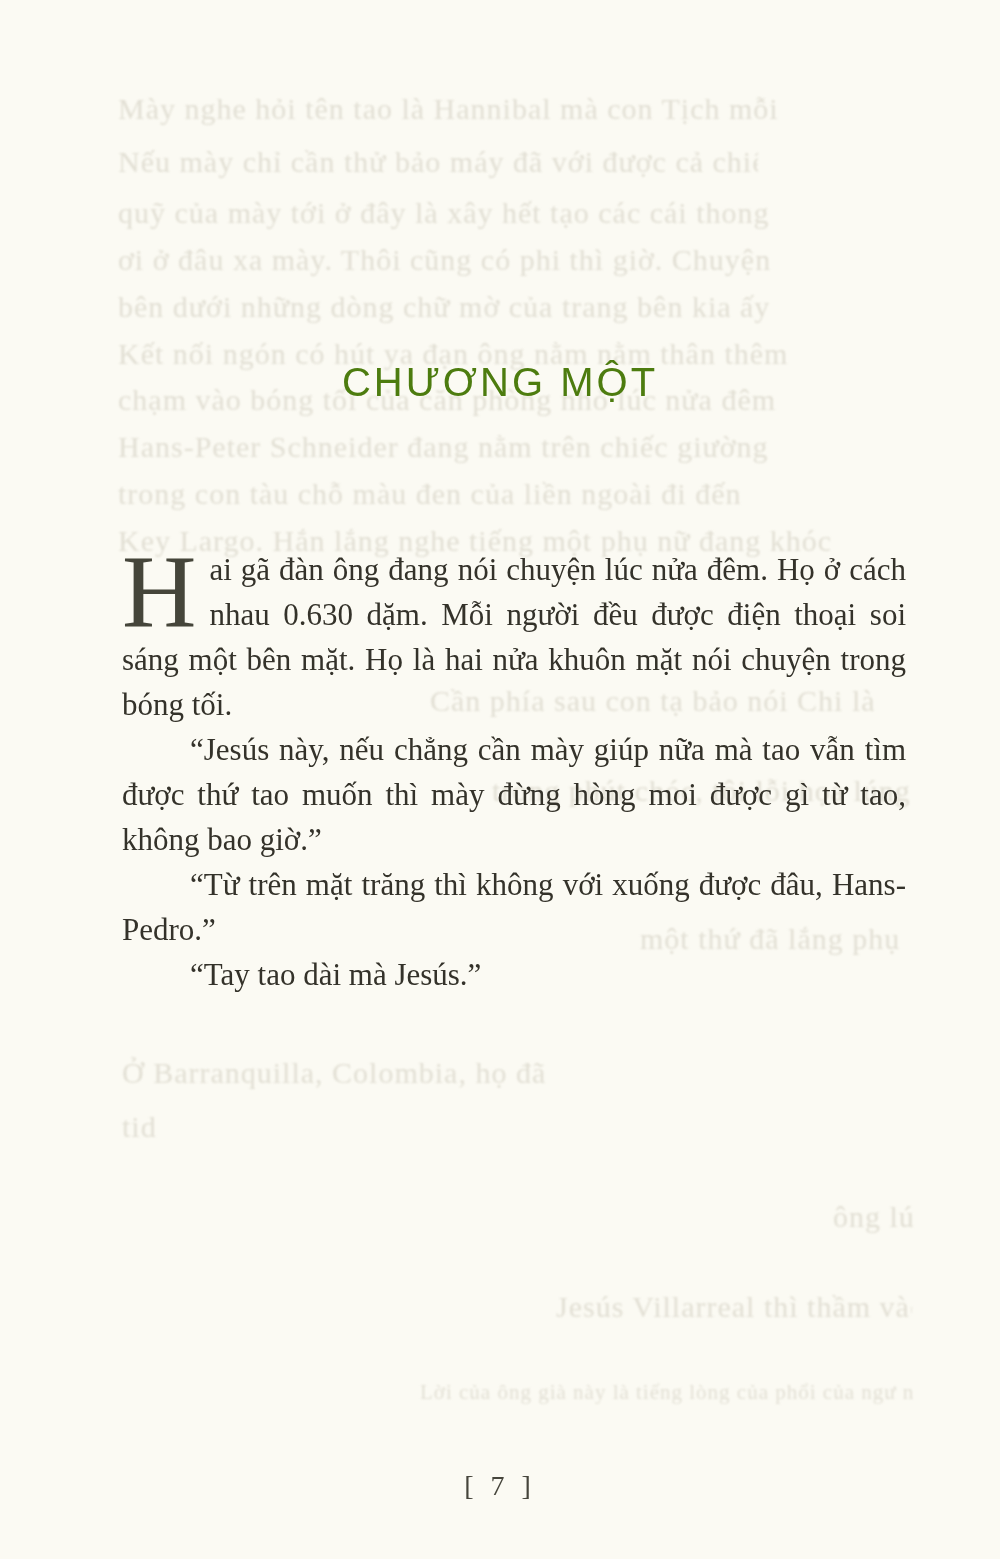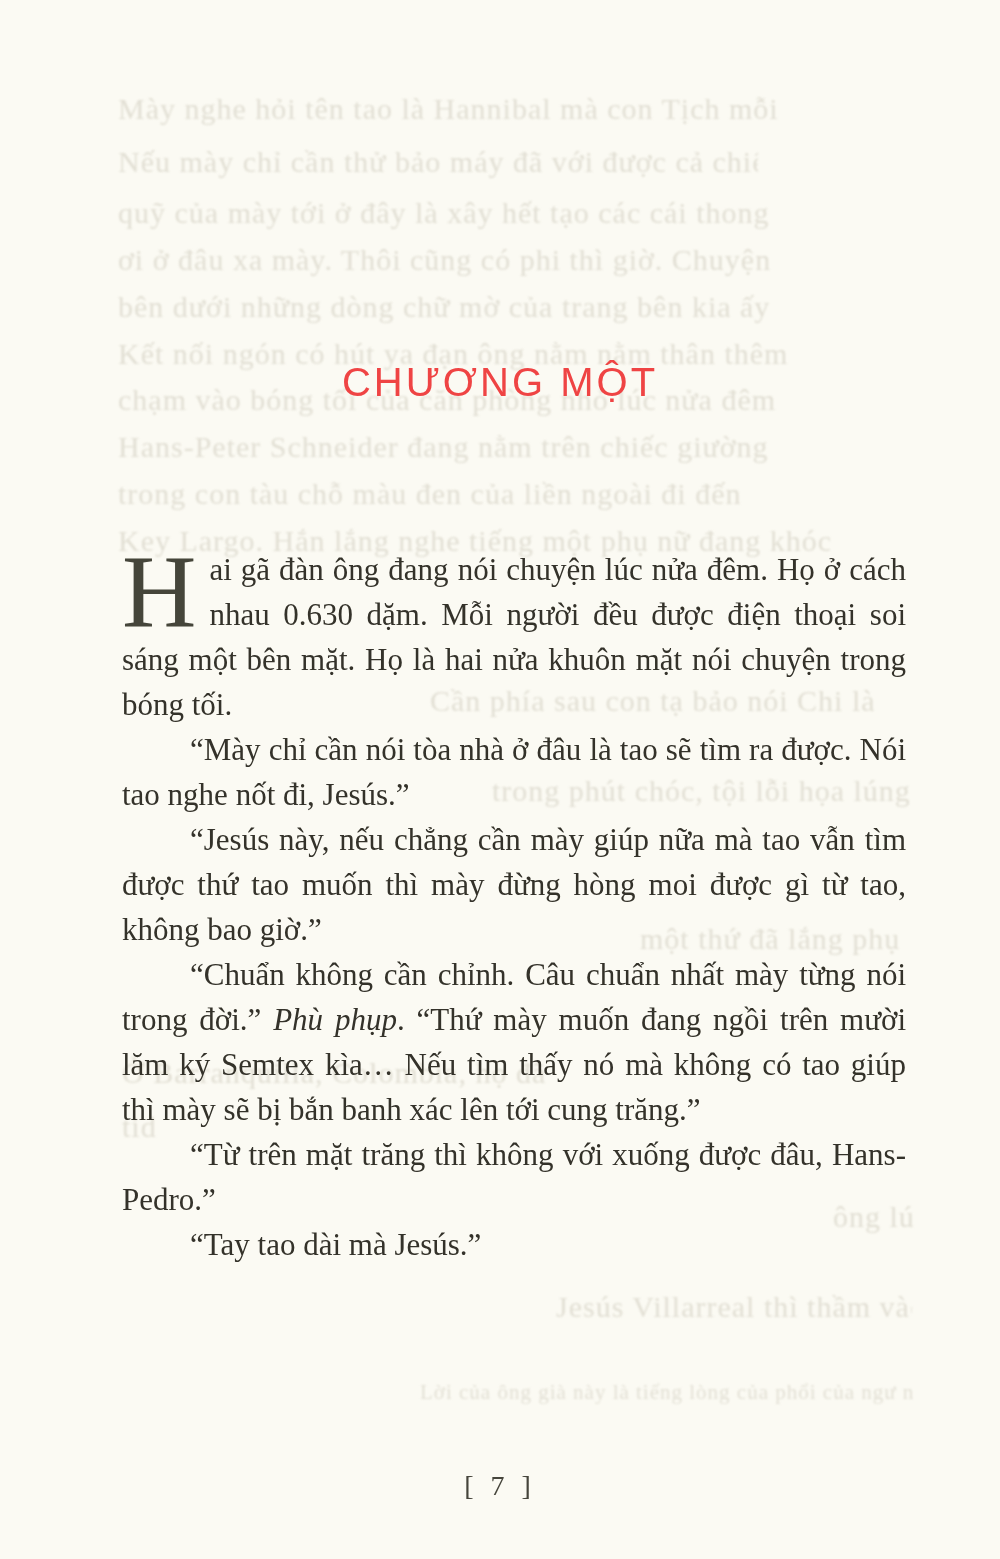--- a/index.html
+++ b/index.html
@@ -27,21 +27,21 @@
     position: absolute;
     top: 360px;
     left: 0;
     width: 100%;
     margin: 0;
     text-align: center;
     font-family: "Liberation Sans", "DejaVu Sans", sans-serif;
     font-weight: 400;
     font-size: 40px;
     letter-spacing: 3px;
-    color: #ef4444;
+    color: #4d7c0f;
   }
   .textblock {
     position: absolute;
     top: 547px;
     left: 122px;
     width: 784px;
     font-size: 31px;
     line-height: 45px;
     color: #34322a;
     text-align: justify;
@@ -90,22 +90,20 @@
       <div class="bleed" style="top: 1110px; left: 122px; width: 70px;">tid</div>
       <div class="bleed" style="top: 1200px; left: 833px; width: 80px;">ông lút</div>
       <div class="bleed" style="top: 1290px; left: 556px; width: 356px;">Jesús Villarreal thì thầm vào vọng</div>
       <div class="bleed" style="top: 1380px; left: 420px; width: 494px; font-size: 21px;">Lời của ông già này là tiếng lòng của phổi của ngư này đấy</div>
     </div>
 
   <h1 class="chapter">CHƯƠNG MỘT</h1>
 
   <div class="textblock">
       <p class="para"><span class="dropcap">H</span><span>ai gã đàn ông đang nói chuyện lúc nửa đêm. Họ ở cách nhau 0.630 dặm. Mỗi người đều được điện thoại soi sáng một bên mặt. Họ là hai nửa khuôn mặt nói chuyện trong bóng tối.</span></p>
-      <p class="para indent"><span>“Mày chỉ cần nói tòa nhà ở đâu là tao sẽ tìm ra được. Nói tao nghe nốt đi, Jesús.”</span></p>
       <p class="para indent"><span>“Jesús này, nếu chẳng cần mày giúp nữa mà tao vẫn tìm được thứ tao muốn thì mày đừng hòng moi được gì từ tao, không bao giờ.”</span></p>
-      <p class="para indent"><span>“Chuẩn không cần chỉnh. Câu chuẩn nhất mày từng nói trong đời.” </span><span class="it">Phù phụp</span><span>. “Thứ mày muốn đang ngồi trên mười lăm ký Semtex kìa… Nếu tìm thấy nó mà không có tao giúp thì mày sẽ bị bắn banh xác lên tới cung trăng.”</span></p>
       <p class="para indent"><span>“Từ trên mặt trăng thì không với xuống được đâu, Hans-Pedro.”</span></p>
       <p class="para indent"><span>“Tay tao dài mà Jesús.”</span></p>
     </div>
 
   <div class="folio">[ 7 ]</div>
 
 </div>
 
 </body></html>

